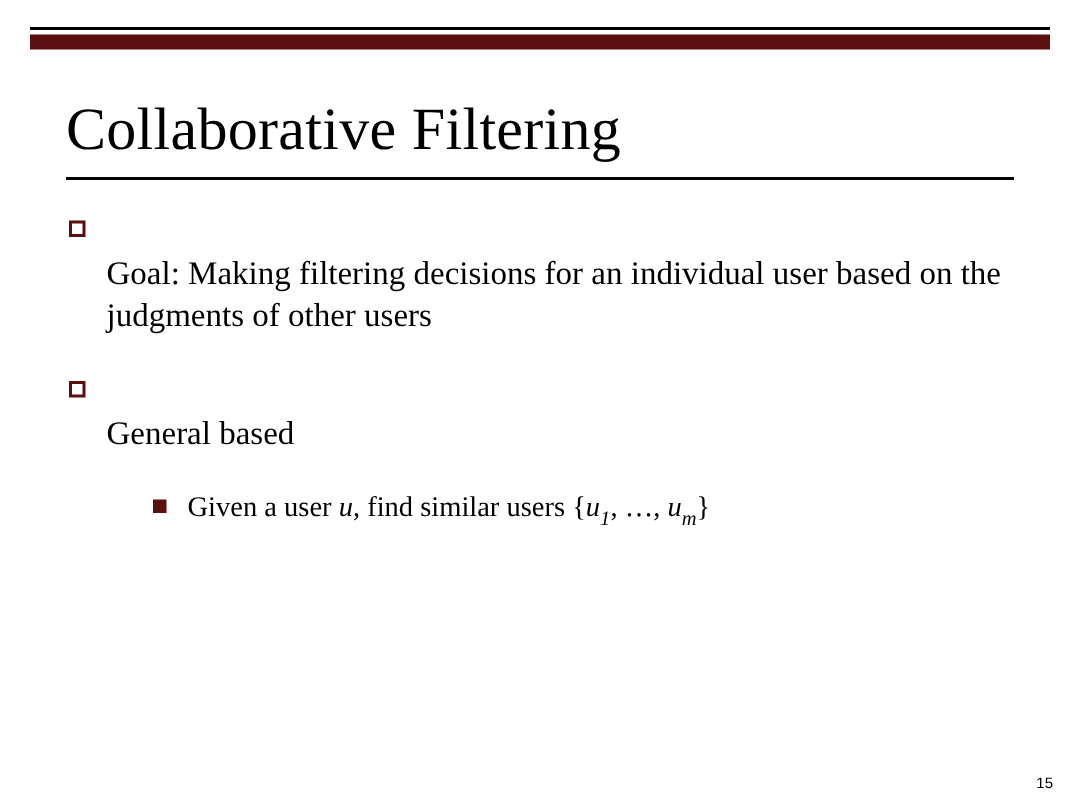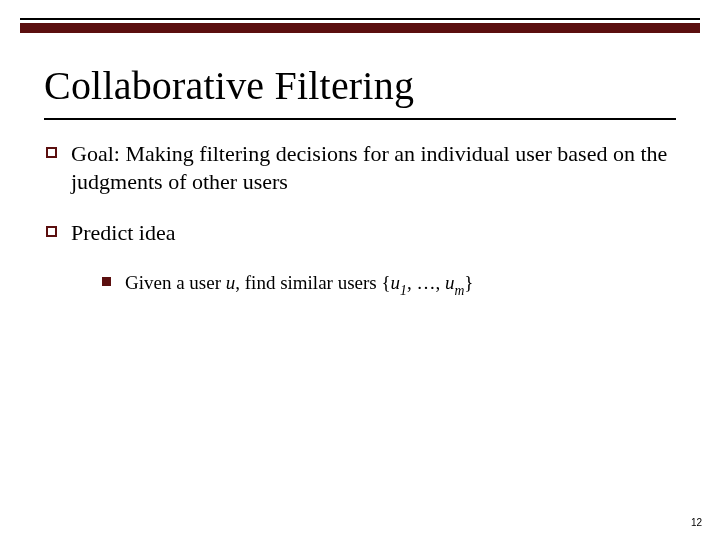--- a/index.html
+++ b/index.html
@@ -67,20 +67,21 @@
     flex: 0 0 auto;
     width: 11px;
     height: 11px;
     border: 2px solid #5b0f0f;
     margin-top: 7px;
     margin-right: 14px;
     box-sizing: border-box;
   }
   .lvl1 .text {
     flex: 1 1 auto;
+    margin-top: 28px;
   }
   .lvl2-wrap {
     margin-left: 56px;
     margin-top: 6px;
   }
   .lvl2 {
     display: flex;
     align-items: flex-start;
     font-size: 19px;
     margin-top: 14px;
@@ -129,30 +130,30 @@
 
   <div class="body">
 
     <div class="lvl1">
       <div class="bullet-box"></div>
       <div class="text">Goal:  Making filtering decisions for an individual user based on the judgments of other users</div>
     </div>
 
     <div class="lvl1">
       <div class="bullet-box"></div>
-      <div class="text">Predict idea</div>
+      <div class="text">General based</div>
     </div>
 
     <div class="lvl2-wrap">
 
       <div class="lvl2">
         <div class="bullet-sq"></div>
         <div class="text">
           <span>Given a user </span><span class="ital">u</span><span>, find similar users {</span><span class="ital">u</span><span class="sub">1</span><span>, …, </span><span class="ital">u</span><span class="sub">m</span><span>}</span>
         </div>
       </div>
 
 
     </div>
   </div>
 
-  <div class="pagenum">12</div>
+  <div class="pagenum">15</div>
 </div>
 
 </body></html>

